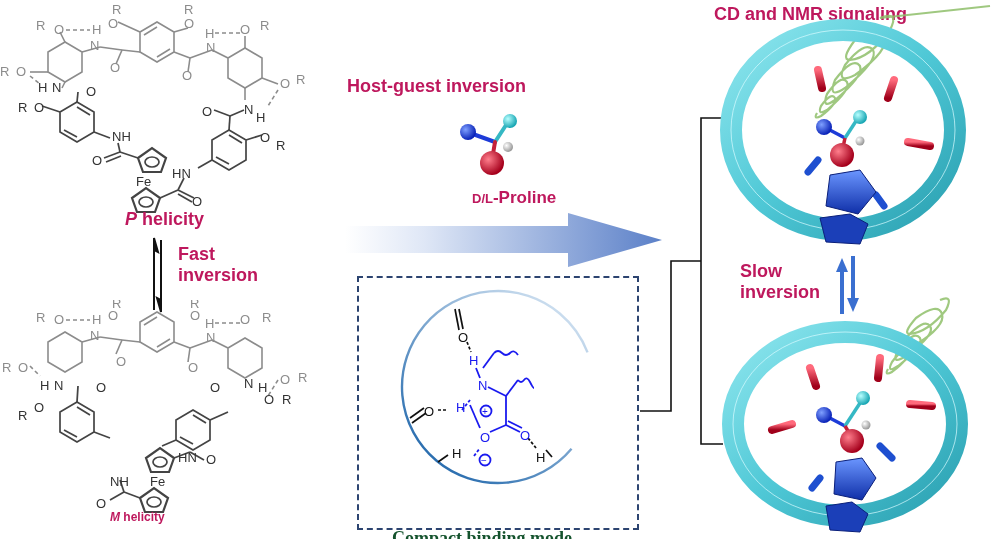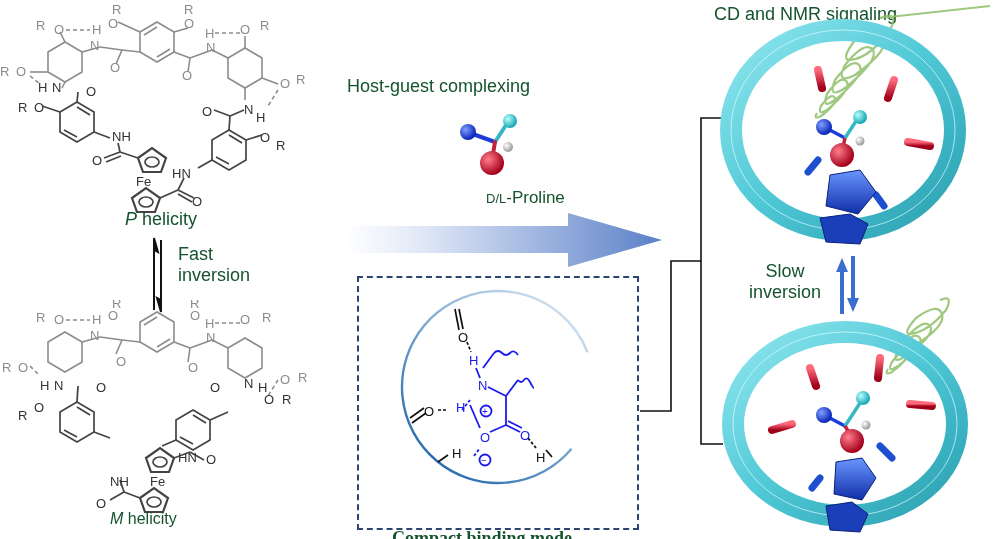--- a/index.html
+++ b/index.html
@@ -1,19 +1,19 @@
 <!DOCTYPE html>
 <html><head>
 <meta charset="utf-8">
 <style>
   html, body { margin:0; padding:0; background:#ffffff; }
   body { width:1000px; height:539px; position:relative; overflow:hidden;
          font-family:"Liberation Sans", sans-serif; }
   .abs { position:absolute; }
-  .lbl { font-family:"Liberation Sans", sans-serif; font-weight:normal; color:#14532d; }
+  .lbl { font-family:"Liberation Sans", sans-serif; font-weight:bold; color:#be185d; }
   .serif { font-family:"Liberation Serif", serif; }
   svg { position:absolute; left:0; top:0; }
   .chem text { font-family:"Liberation Sans", sans-serif; font-size:13px; }
 </style>
 </head>
 <body>
 
 <div class="abs" style="left:0;top:0;width:330px;height:235px;">
 <svg class="chem" width="330" height="235">
   <g stroke="#8c8c8c" stroke-width="1.6" fill="none">
@@ -215,25 +215,25 @@
     <text x="264" y="104">O</text>
         <text x="282" y="104">R</text>
     <text x="178" y="162">HN</text>
     <text x="110" y="186">NH</text>
         <text x="150" y="186">Fe</text>
     <text x="96" y="208">O</text>
         <text x="206" y="164">O</text>
   </g>
 </svg>
 </div>
-<div class="abs lbl" style="left:110px;top:510px;font-size:16px;text-align:right;">
+<div class="abs lbl" style="left:110px;top:510px;font-size:12px;text-align:right;">
   <i>M</i><span> helicity</span>
 </div>
 
-<div class="abs lbl" style="left:347px;top:76px;font-size:18px;">Host-guest complexing</div>
+<div class="abs lbl" style="left:347px;top:76px;font-size:18px;">Host-guest inversion</div>
 
 <svg width="1000" height="539" style="pointer-events:none;">
   <defs>
     <radialGradient id="gBlue" cx="35%" cy="35%" r="65%">
         <stop offset="0" stop-color="#7fa0ff"></stop>
         <stop offset="1" stop-color="#0a23b8"></stop>
       </radialGradient>
     <radialGradient id="gRed" cx="35%" cy="35%" r="65%">
         <stop offset="0" stop-color="#ff7e8c"></stop>
         <stop offset="1" stop-color="#a5001c"></stop>
@@ -251,21 +251,21 @@
     <line x1="470" y1="133" x2="495" y2="142" stroke="#1d3bd8"></line>
     <line x1="495" y1="142" x2="508" y2="122" stroke="#35b8c4"></line>
     <line x1="495" y1="142" x2="492" y2="160" stroke="#c42038"></line>
   </g>
   <circle cx="468" cy="132" r="8" fill="url(#gBlue)"></circle>
   <circle cx="510" cy="121" r="7" fill="url(#gCyan)"></circle>
   <circle cx="508" cy="147" r="5" fill="url(#gWhite)"></circle>
   <circle cx="492" cy="163" r="12" fill="url(#gRed)"></circle>
 </svg>
 
-<div class="abs lbl" style="left:441px;top:188px;font-size:17px;padding-left:45px;">
+<div class="abs lbl" style="left:427px;top:188px;font-size:17px;padding-left:45px;">
   <span style="font-size:13px;">D/L</span><span>-Proline</span>
 </div>
 
 <svg width="1000" height="539" style="pointer-events:none;">
   <defs>
     <linearGradient id="arrowGrad" x1="0" y1="0" x2="1" y2="0">
       <stop offset="0" stop-color="#ffffff"></stop>
       <stop offset="0.25" stop-color="#dfe7f6"></stop>
       <stop offset="1" stop-color="#5b80c8"></stop>
     </linearGradient>
@@ -391,21 +391,21 @@
 </svg>
 
 <svg width="1000" height="539" style="pointer-events:none;">
   <g fill="#3a6fd0">
     <rect x="840" y="268" width="4" height="46"></rect>
     <polygon points="836,272 842,258 848,272"></polygon>
     <rect x="851" y="256" width="4" height="46"></rect>
     <polygon points="847,298 853,312 859,298"></polygon>
   </g>
 </svg>
-<div class="abs lbl" style="left:740px;top:261px;font-size:18px;line-height:21px;text-align:center;width:90px;">
+<div class="abs lbl" style="left:740px;top:261px;font-size:18px;line-height:21px;width:90px;">
   <div>Slow</div>
   <div>inversion</div>
 </div>
 
 <svg width="1000" height="539" style="pointer-events:none;">
   <g stroke="#8fbf6a" stroke-width="2.2" fill="none" opacity="0.85">
     <path d="M940,300 q14,-6 6,10 q-18,22 -36,24 q-8,0 6,-16 q22,-16 26,-4 q4,12 -28,32 q-18,8 -8,-8 q18,-20 24,-12 q6,8 -24,30 q-16,10 -8,-6 q16,-20 22,-12 q4,8 -22,28 q-12,8 -6,-4 q12,-16 16,-10 q2,6 -16,20 q-8,4 -4,-3"></path>
   </g>
   <ellipse cx="845" cy="424" rx="112" ry="92" fill="none" stroke="url(#ringGrad)" stroke-width="22"></ellipse>
   <ellipse cx="845" cy="424" rx="112" ry="92" fill="none" stroke="#d8fbff" stroke-width="1" opacity="0.7"></ellipse>

